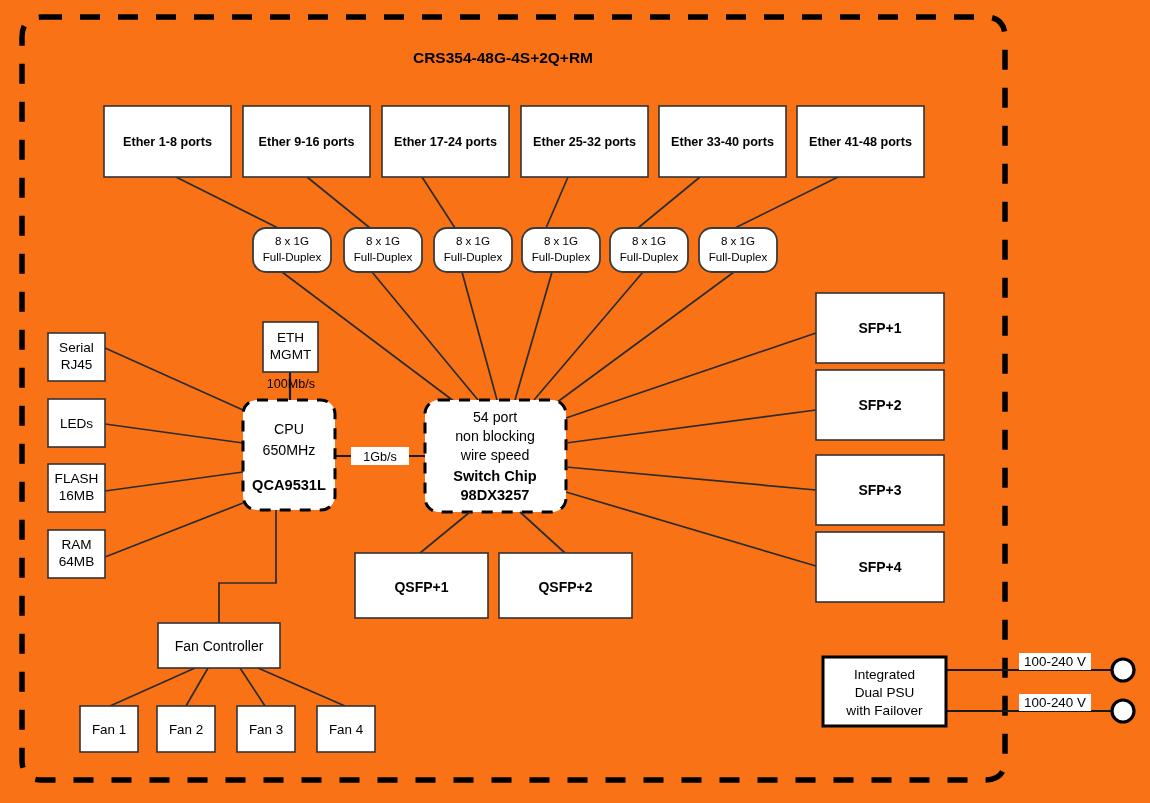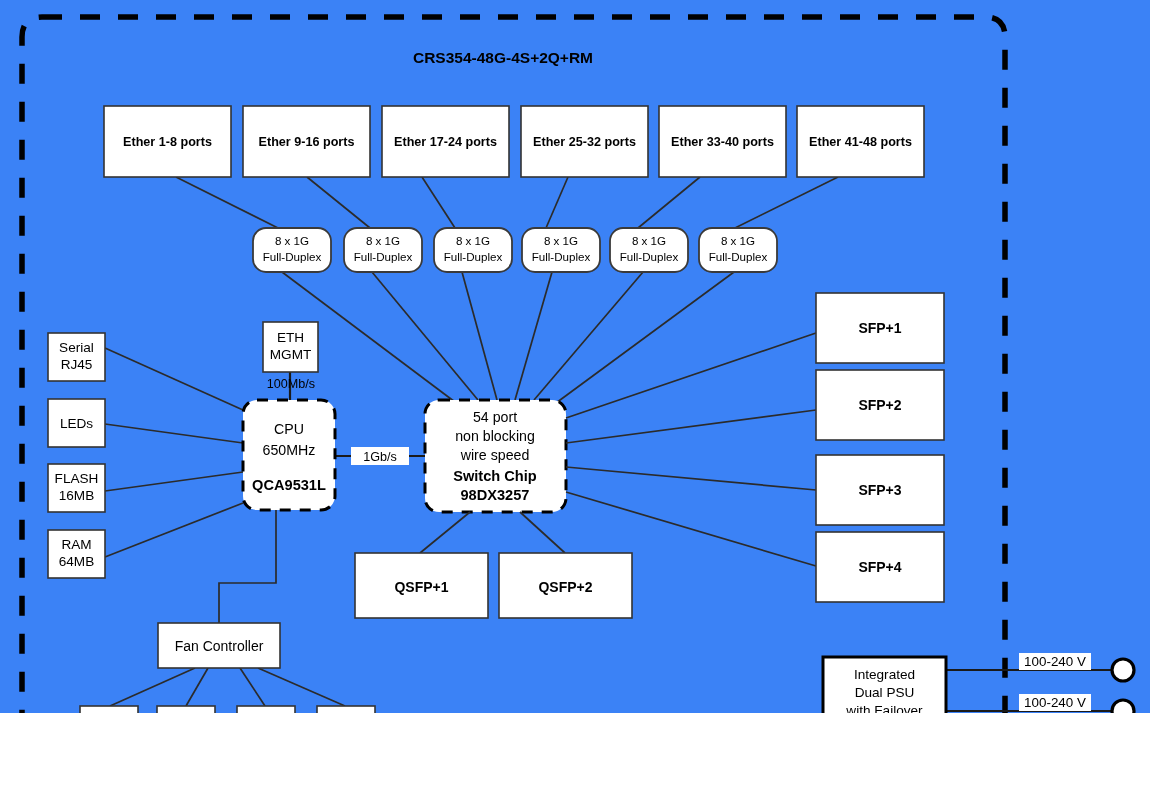--- a/index.html
+++ b/index.html
@@ -6,22 +6,22 @@
     margin: 0;
     padding: 0;
     background: #ffffff;
   }
   body {
     font-family: "Liberation Sans", sans-serif;
   }
   #diagram-root {
     position: relative;
     width: 1150px;
-    height: 713px;
-    background: #3b82f6;
+    height: 803px;
+    background: #f97316;
     overflow: hidden;
   }
   svg#diagram-svg {
     display: block;
     width: 1150px;
     height: 803px;
   }
   .box-rect {
     fill: #ffffff;
     stroke: #333333;

